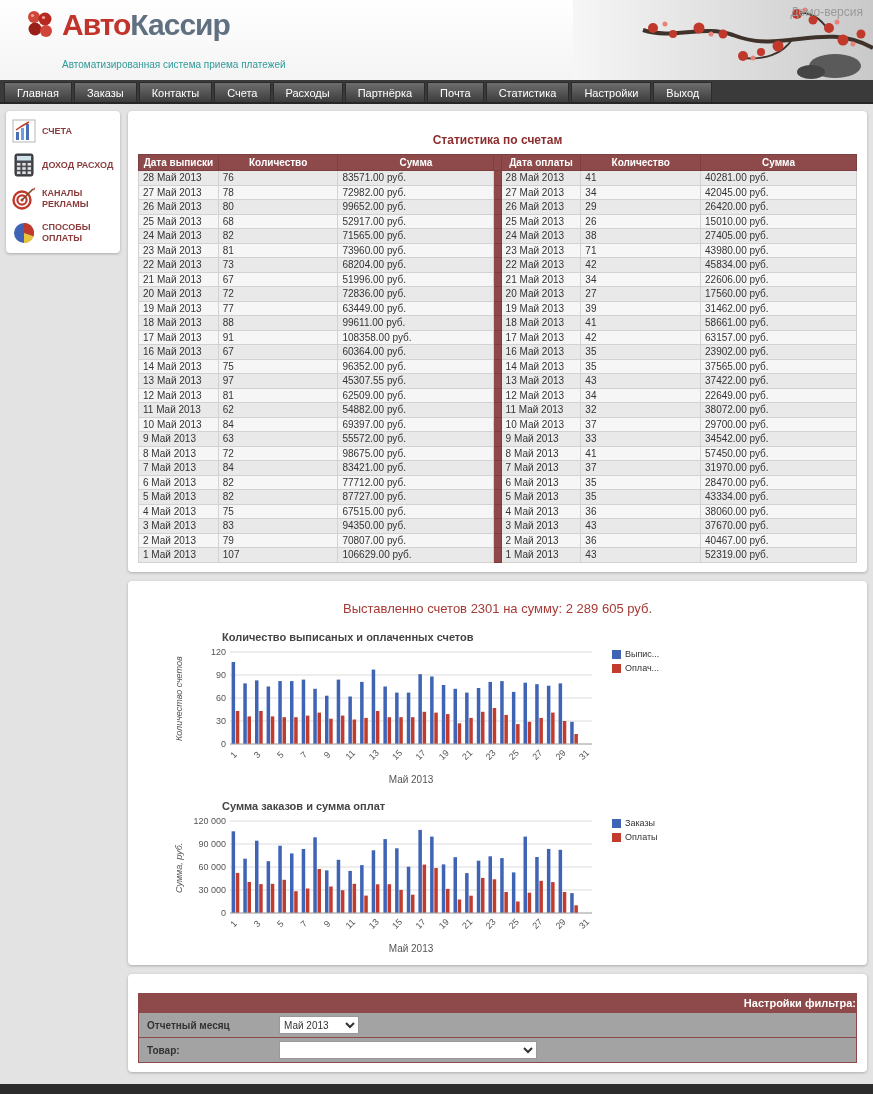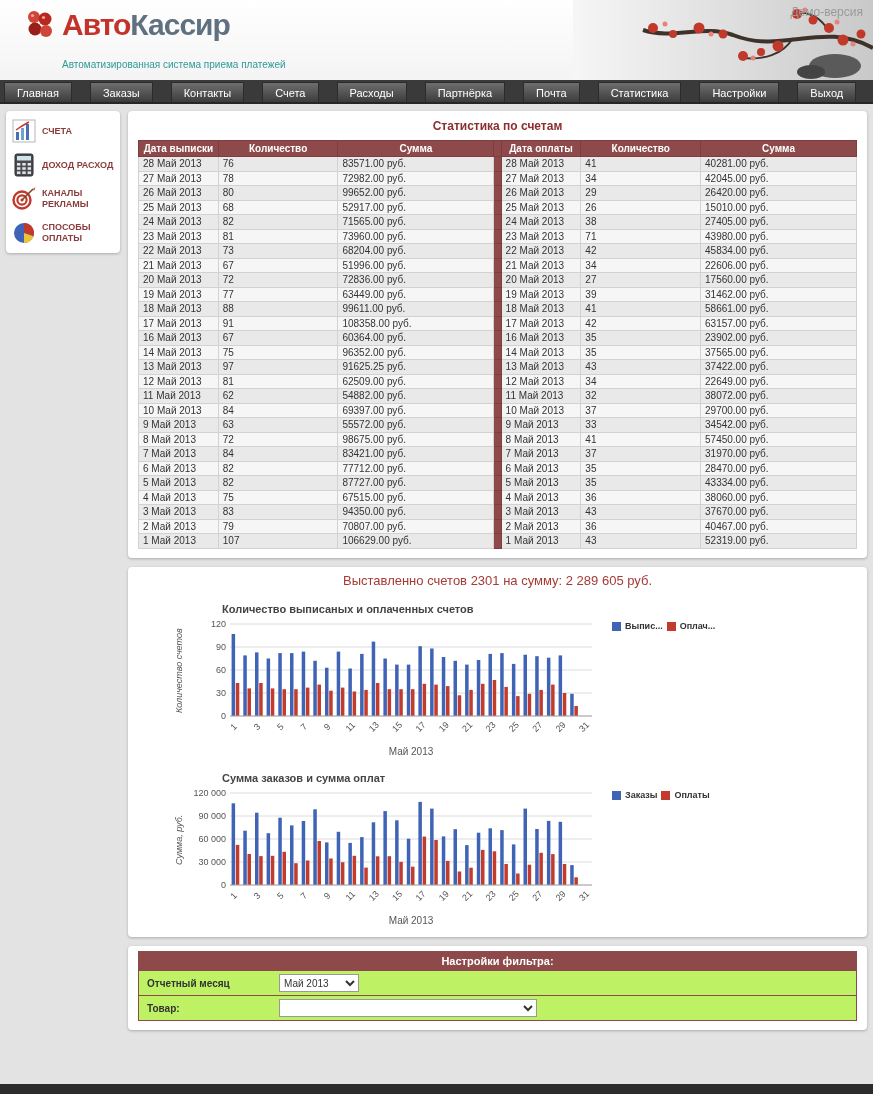--- a/index.html
+++ b/index.html
@@ -11,56 +11,56 @@
   .logo-block{position:absolute;left:26px;top:10px;display:flex;gap:8px;align-items:flex-start;z-index:2;}
   .logo-title{font-size:30px;font-weight:bold;line-height:1;letter-spacing:-1px;}
   .logo-red{color:#c2332b;}
   .logo-gray{color:#5f7080;}
   .tagline{font-size:10px;color:#2e9a97;margin-top:19px;}
   .demo{position:absolute;right:10px;top:5px;font-size:12px;color:#9a9a9a;z-index:3;}
   .sakura{position:absolute;right:0;top:0;z-index:1;}
 
   
   .main-nav{background:#3a3a3a;height:24px;display:flex;align-items:stretch;padding:2px 4px 0 4px;border-bottom:2px solid #262626;}
-  .nav-tab{color:#fff;font-size:11px;padding:0 12px;background:linear-gradient(#6e6e6e,#3c3c3c);border:1px solid #2b2b2b;border-bottom:none;margin-right:18px;cursor:pointer;display:flex;align-items:center;white-space:nowrap;}
+  .nav-tab{color:#fff;font-size:11px;padding:0 12px;background:linear-gradient(#6e6e6e,#3c3c3c);border:1px solid #2b2b2b;border-bottom:none;margin-right:2px;cursor:pointer;display:flex;align-items:center;white-space:nowrap;}
 
   
   .content{display:flex;padding:7px 6px;gap:8px;align-items:flex-start;}
   .sidebar{width:114px;background:#fff;border-radius:4px;padding:8px 6px;box-shadow:0 1px 3px rgba(0,0,0,.25);display:flex;flex-direction:column;gap:10px;flex:none;}
   .side-item{display:flex;align-items:center;gap:6px;cursor:pointer;}
   .side-icon{flex:none;display:inline-flex;}
   .side-label{font-size:9px;font-weight:bold;color:#8a3c3c;line-height:1.2;}
   main{flex:1;display:flex;flex-direction:column;gap:9px;min-width:0;}
-  .panel{background:#fff;border-radius:4px;box-shadow:0 1px 3px rgba(0,0,0,.25);padding:5px 10px 9px 10px;}
+  .panel{background:#fff;border-radius:4px;box-shadow:0 1px 3px rgba(0,0,0,.25);padding:19px 10px 9px 10px;}
 
   
   .page-title{font-size:12px;font-weight:bold;color:#8b2e2e;text-align:center;margin:3px 0 7px 0;}
   table{border-collapse:collapse;width:100%;table-layout:fixed;}
   th{background:#8e4a4a;color:#fff;font-size:10px;font-weight:bold;padding:2px 2px;border:1px solid #7c3e3e;}
   td{font-size:10px;color:#333;padding:1px 4px;border:1px solid #d2d2d2;line-height:1.15;overflow:hidden;white-space:nowrap;}
   td.divider,th.divider{background:#8e4a4a;padding:0;border-color:#7c3e3e;}
   tbody tr:nth-child(odd){background:#e9e9e9;}
   tbody tr:nth-child(even){background:#f6f6f6;}
 
   
   .summary{text-align:center;font-size:13px;color:#a63a35;line-height:1.45;}
   .chart{margin-top:13px;margin-left:36px;}
   .chart-title{font-size:11px;font-weight:bold;color:#444;margin-left:48px;margin-bottom:2px;}
   .chart-flex{display:flex;align-items:flex-start;}
   .chart-ylabel{writing-mode:vertical-rl;transform:rotate(180deg);font-size:9px;font-style:italic;color:#555;height:108px;text-align:center;flex:none;}
   svg .tick{font-size:9px;fill:#555;}
   svg .axis-label{font-size:10px;fill:#555;}
-  .chart-legend{margin-left:4px;margin-top:4px;display:flex;flex-direction:row;gap:4px;flex:none;font-weight:bold;}
+  .chart-legend{margin-left:4px;margin-top:4px;display:flex;flex-direction:column;gap:4px;flex:none;}
   .legend-item{display:flex;align-items:center;gap:4px;font-size:9px;color:#333;white-space:nowrap;}
   .legend-swatch{width:9px;height:9px;display:inline-block;flex:none;}
 
   
   .filter-box{border:1px solid #8e4a4a;}
-  .filter-header{background:#8e4a4a;color:#fff;font-size:11px;font-weight:bold;text-align:center;padding:3px 0;}
-  .filter-row{display:flex;align-items:center;padding:3px 8px;border-top:1px solid #8e4a4a;background:#bef264;}
+  .filter-header{background:#8e4a4a;color:#fff;font-size:11px;font-weight:bold;text-align:right;padding:3px 0;}
+  .filter-row{display:flex;align-items:center;padding:3px 8px;border-top:1px solid #8e4a4a;background:#a3a3a3;}
   .filter-label{width:132px;font-size:10px;font-weight:bold;color:#333;flex:none;}
   select{font-size:10px;height:18px;border:1px solid #999;background:#fff;color:#333;}
   .month-select{width:80px;}
   .product-select{width:258px;}
 
   .bottom-strip{position:absolute;bottom:0;left:0;width:100%;height:10px;background:#2c2c2c;}
 </style>
 </head>
 <body>
 
@@ -342,21 +342,21 @@
               <td>75</td>
               <td>96352.00 руб.</td>
               <td class="divider"></td>
               <td>14 Май 2013</td>
               <td>35</td>
               <td>37565.00 руб.</td>
             </tr>
             <tr>
               <td>13 Май 2013</td>
               <td>97</td>
-              <td>91625.25 руб.</td>
+              <td>45307.55 руб.</td>
               <td class="divider"></td>
               <td>13 Май 2013</td>
               <td>43</td>
               <td>37422.00 руб.</td>
             </tr>
             <tr>
               <td>12 Май 2013</td>
               <td>81</td>
               <td>62509.00 руб.</td>
               <td class="divider"></td>

